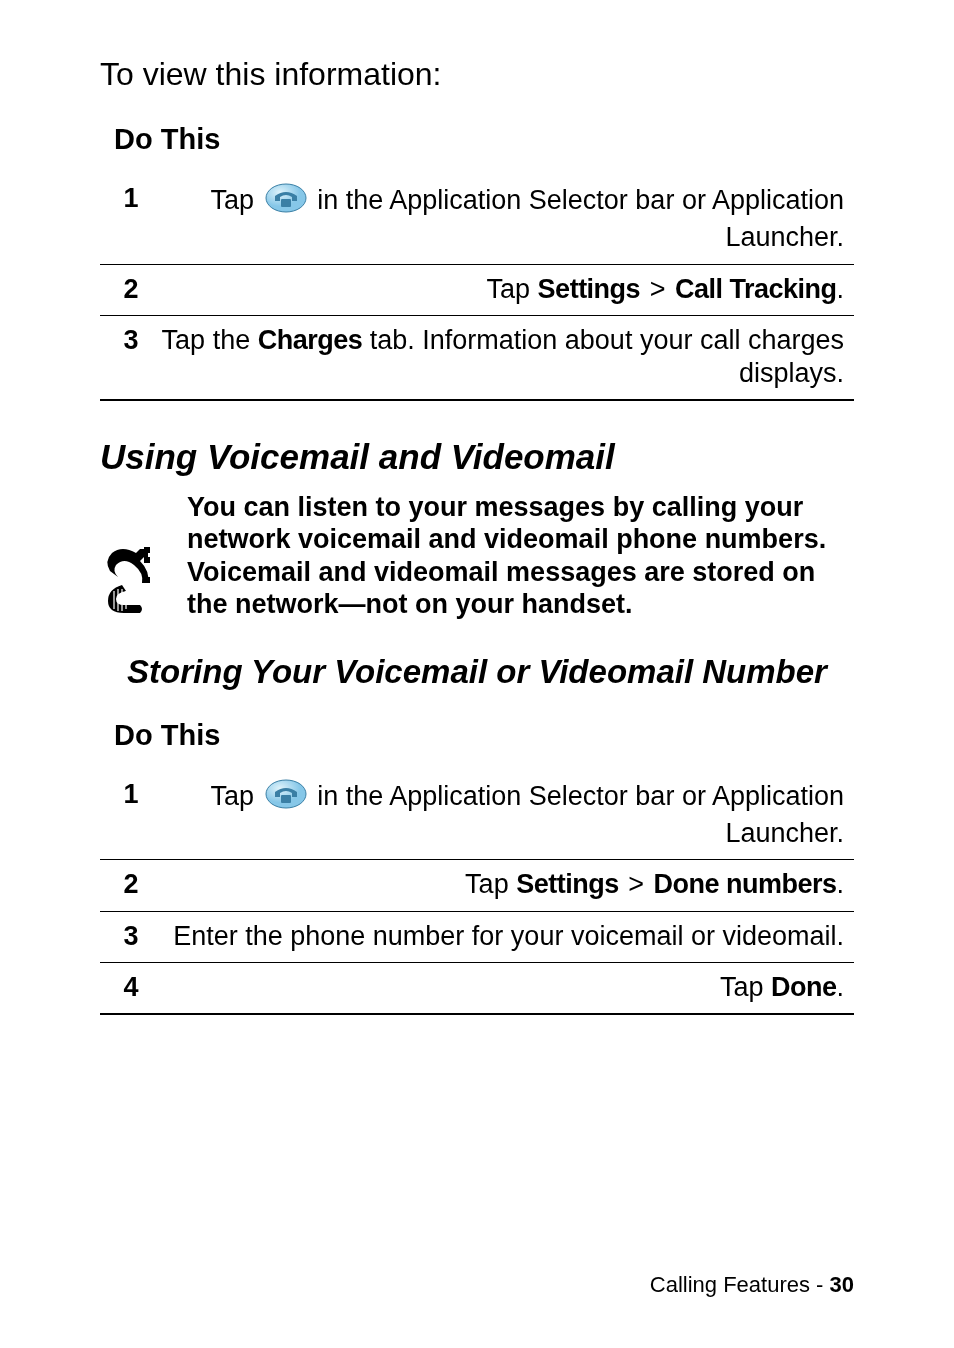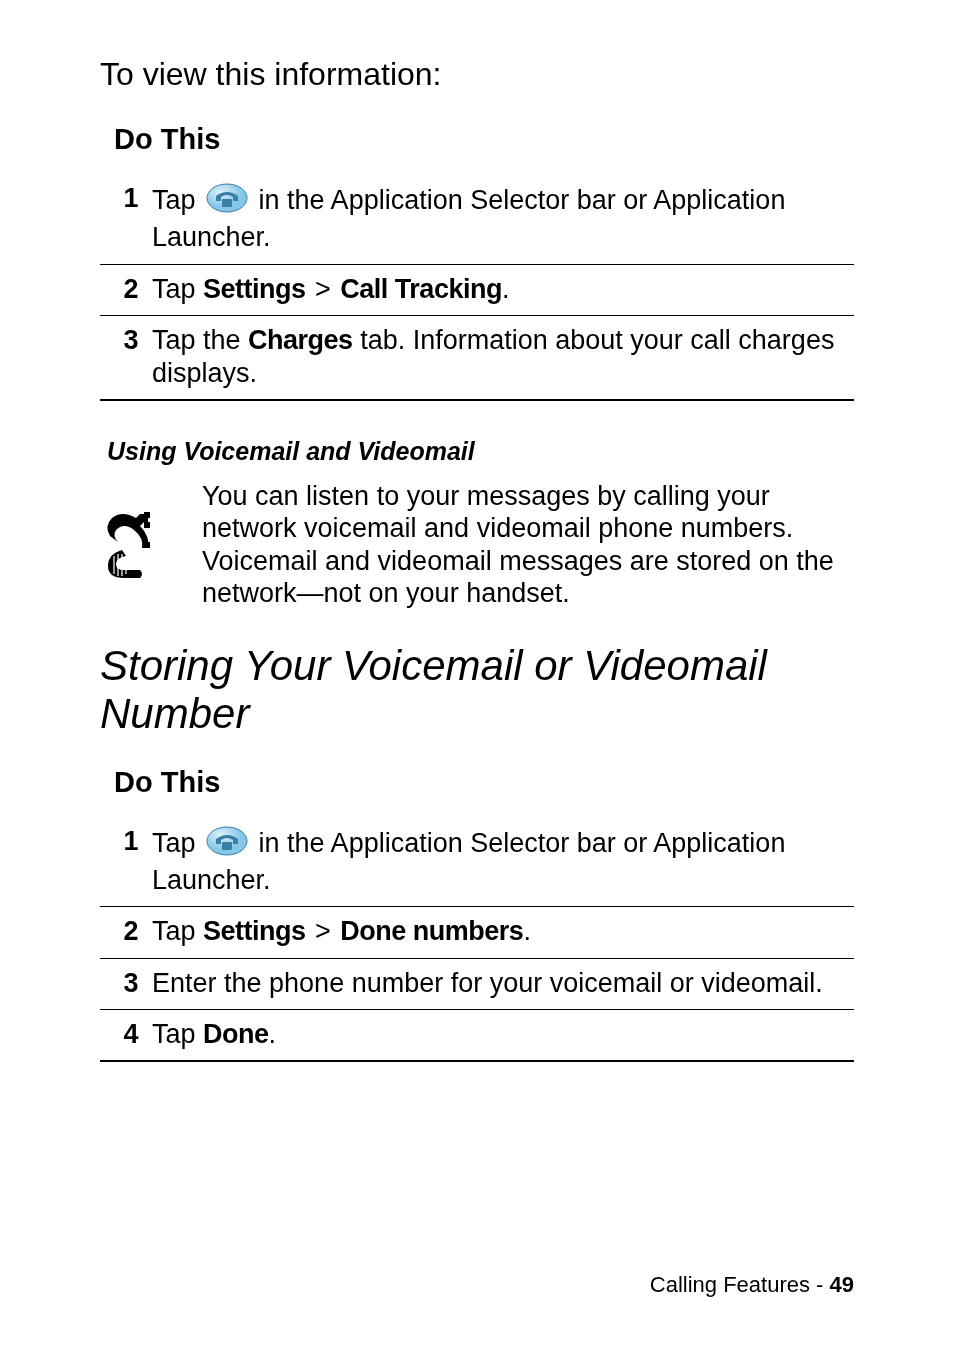--- a/index.html
+++ b/index.html
@@ -24,20 +24,21 @@
     }
     table.steps {
       width: 100%;
       border-collapse: collapse;
     }
     table.steps td {
       vertical-align: top;
       padding: 8px 0 10px 0;
       font-size: 27px;
       line-height: 1.2;
+      text-align: right;
     }
     table.steps tr { border-bottom: 1.5px solid #000; }
     table.steps tr:last-child { border-bottom: 2.5px solid #000; }
     table.steps td.num {
       width: 52px;
       font-weight: bold;
       text-align: center;
       padding-left: 10px;
     }
     table.steps td.content { padding-right: 10px; }
@@ -48,45 +49,46 @@
     }
     .bold-ui {
       font-family: 'Arial Narrow', Arial, sans-serif;
       font-stretch: condensed;
       font-weight: 900;
       letter-spacing: -0.5px;
       margin-top: 8px;
     }
     .sep { padding: 0 2px; }
     h2.section {
-      font-size: 25px;
+      font-size: 35px;
       font-style: italic;
       font-weight: bold;
       margin-top: 36px;
       margin-bottom: 14px;
       font-family: Arial, Helvetica, sans-serif;
-      margin-left: 7px;
     }
     .para-with-icon {
       display: flex;
-      gap: 32px;
-      align-items: center;
+      gap: 17px;
+      align-items: flex-end;
       margin-bottom: 10px;
+      font-weight: bold;
     }
     .para-with-icon .deco { flex: 0 0 auto; margin-top: 4px; }
     .para-text {
       font-size: 27px;
       line-height: 1.2;
     }
     h3.subsection {
-      font-size: 42px;
+      font-size: 33px;
       font-style: italic;
-      font-weight: normal;
+      font-weight: bold;
       margin-top: 32px;
       margin-bottom: 28px;
+      text-align: center;
     }
     .footer {
       position: absolute;
       bottom: 50px;
       right: 100px;
       font-size: 22px;
     }
     .footer .pg { font-weight: bold; }
   </style>
 </head>
@@ -191,14 +193,14 @@
   <tr>
     <td class="num">4</td>
     <td class="content">
       <span>Tap </span><span class="bold-ui">Done</span><span>.</span>
     </td>
   </tr>
 </tbody>
   </table>
 
 <div class="footer">
-  <span>Calling Features - </span><span class="pg">49</span>
+  <span>Calling Features - </span><span class="pg">30</span>
 </div>
 
 </body></html>

